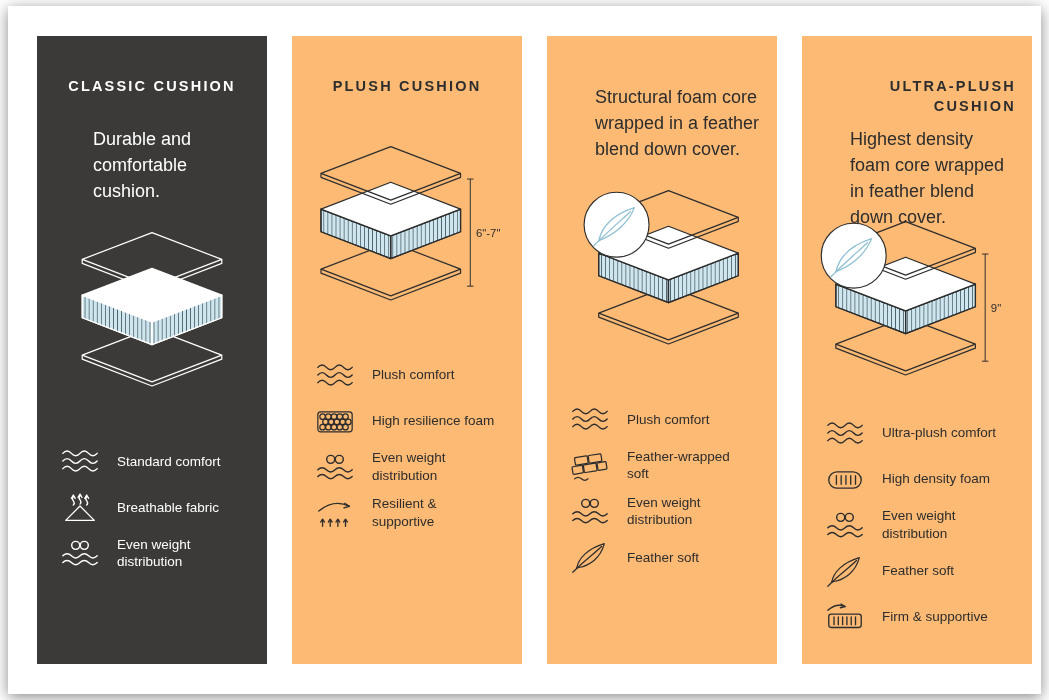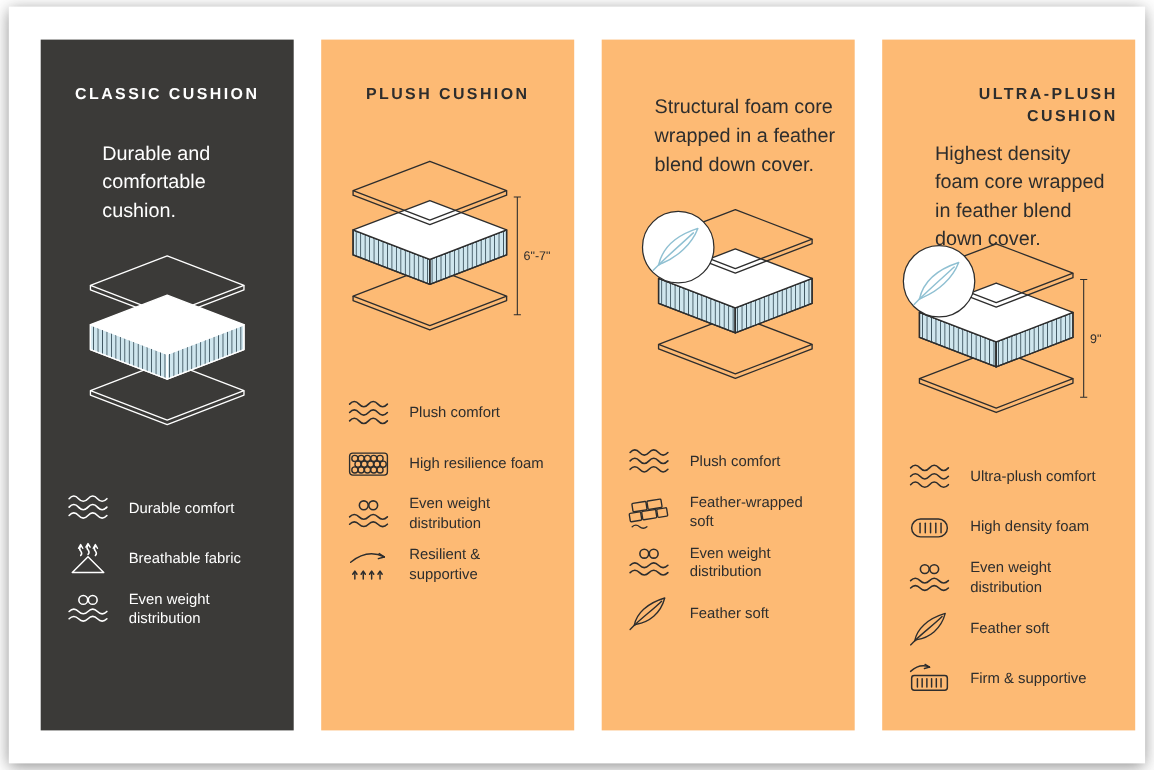--- a/index.html
+++ b/index.html
@@ -226,21 +226,21 @@
               <path d="M14 33 v5 L100 71 L186 38 v-5"></path>
             </g>
           </g>
         </svg>
       </div>
       <ul class="features">
         <li class="feature">
           <svg class="ficon">
               <use href="#i-waves"></use>
             </svg>
-          <span class="flabel">Durable comfort</span>
+          <span class="flabel">Standard comfort</span>
         </li>
         <li class="feature">
           <svg class="ficon">
               <use href="#i-breathable"></use>
             </svg>
           <span class="flabel">Breathable fabric</span>
         </li>
         <li class="feature">
           <svg class="ficon">
               <use href="#i-weight"></use>

